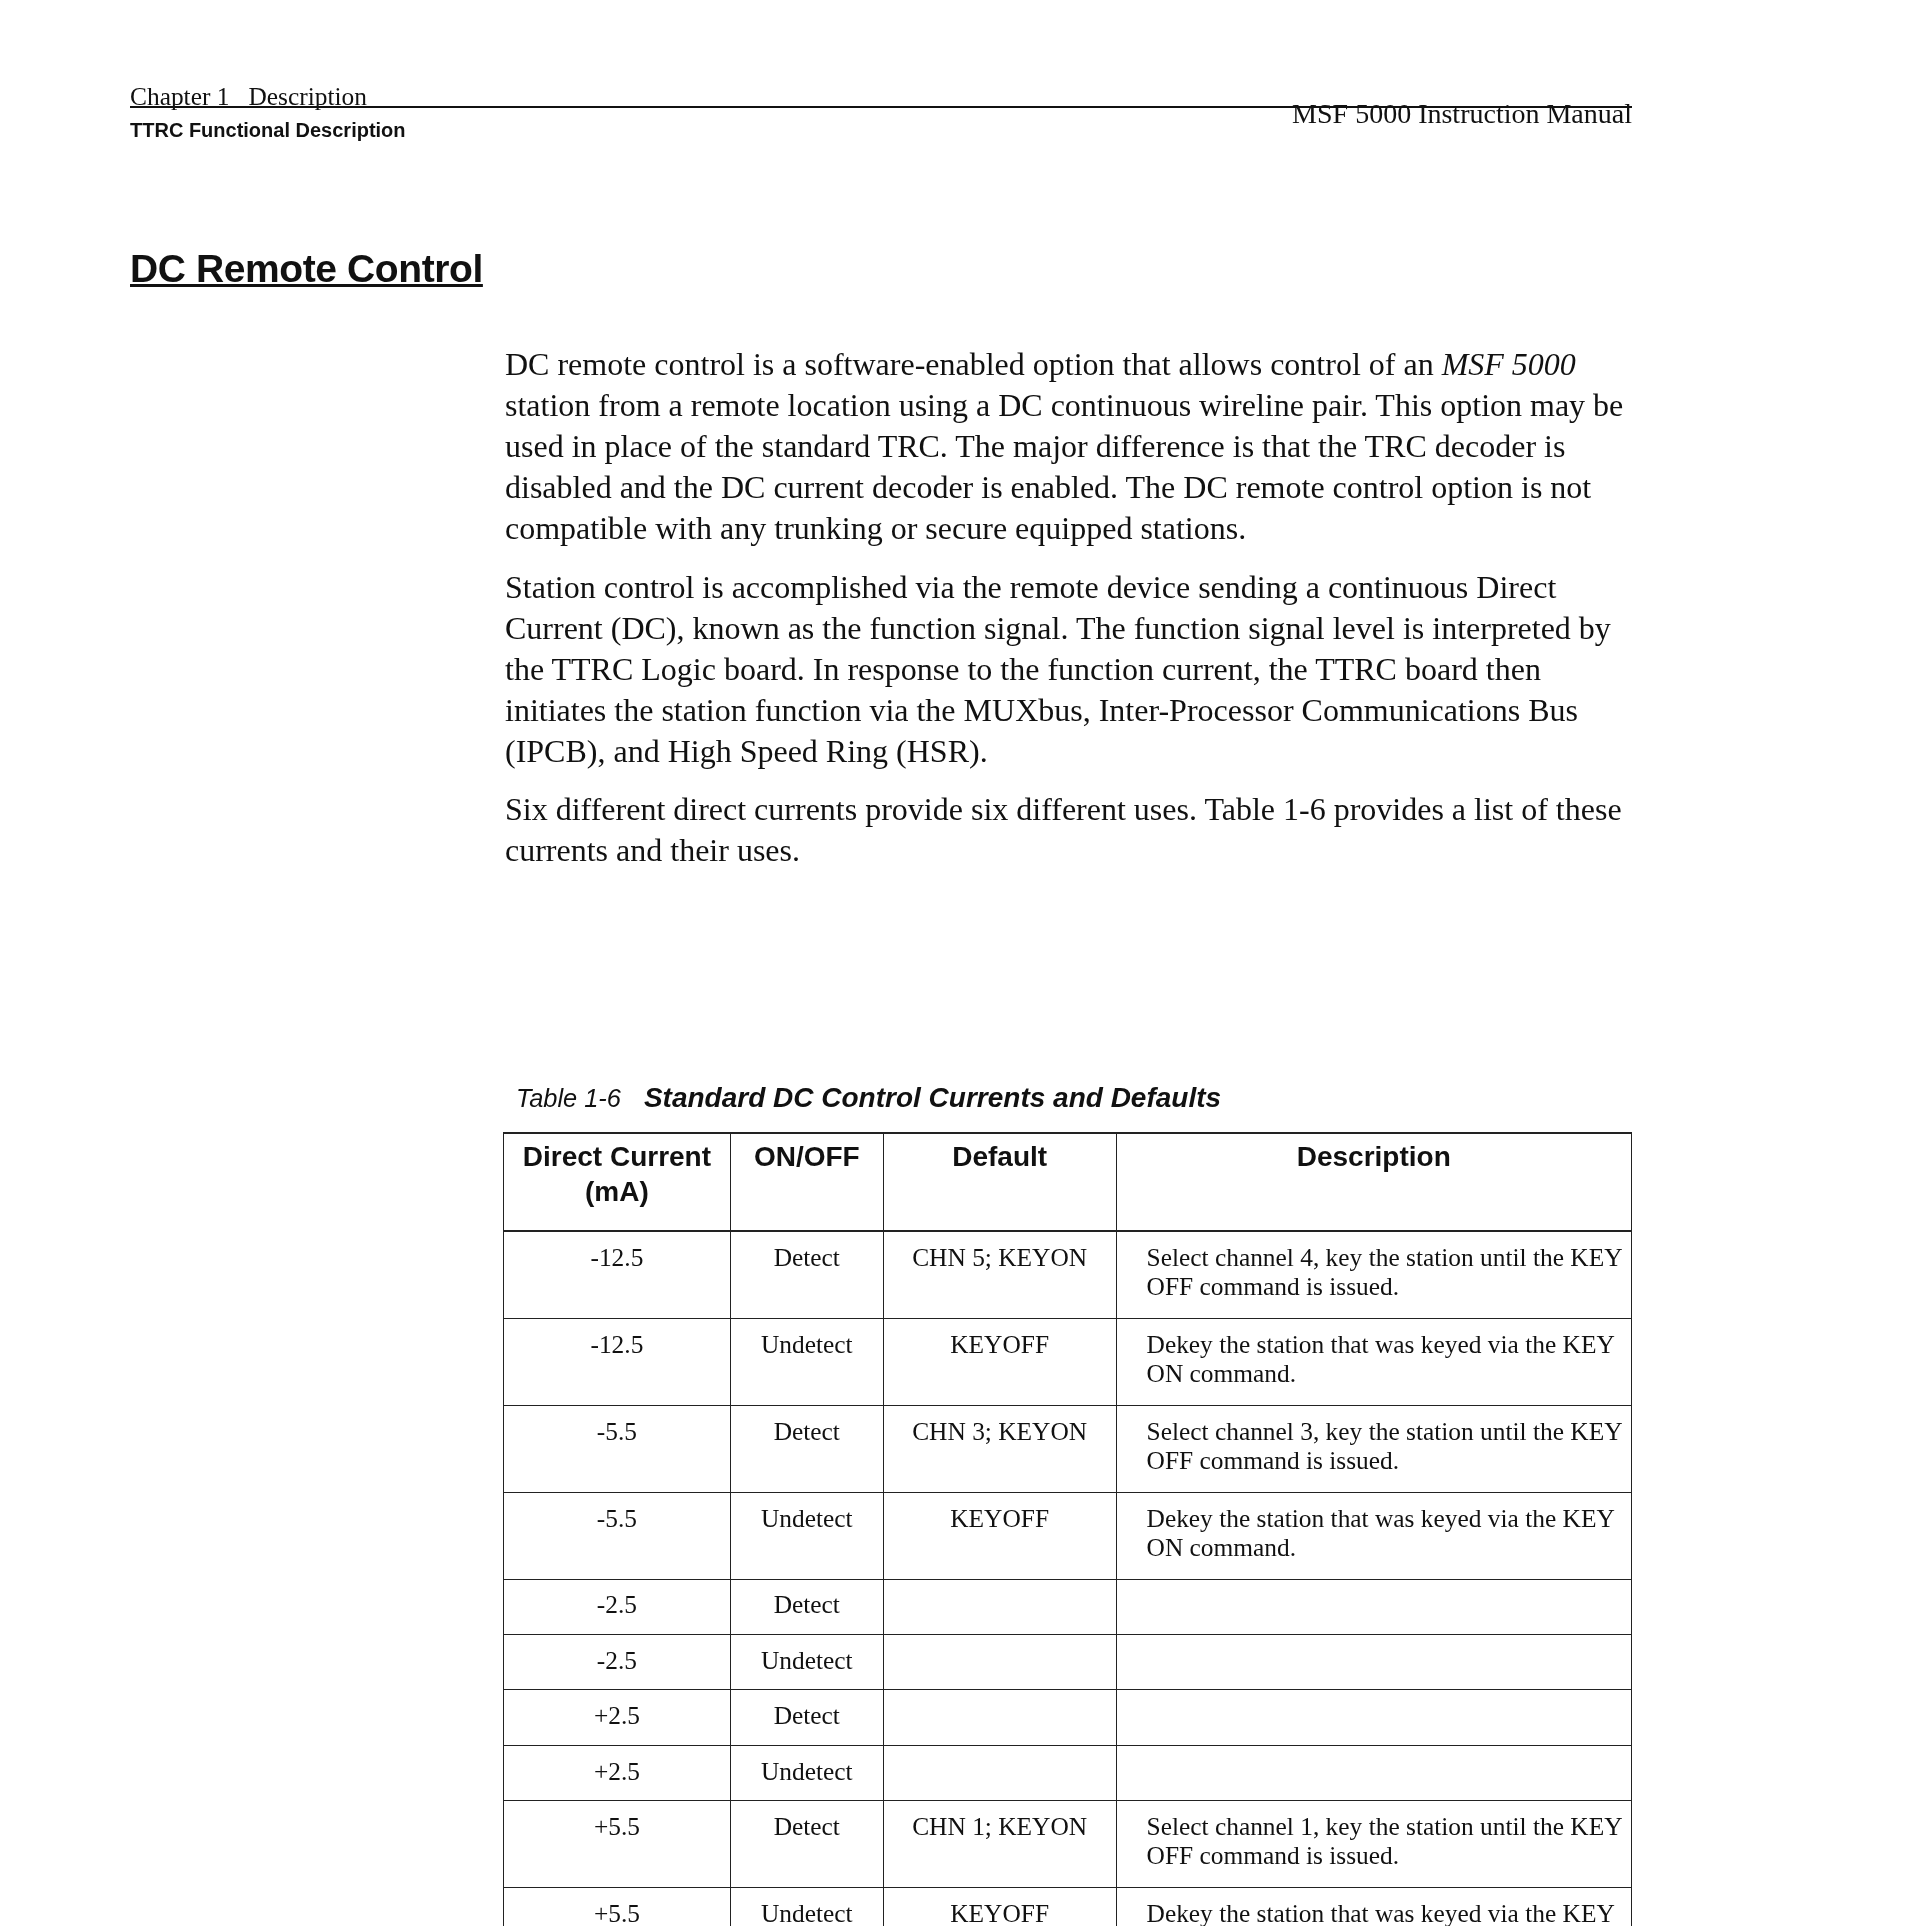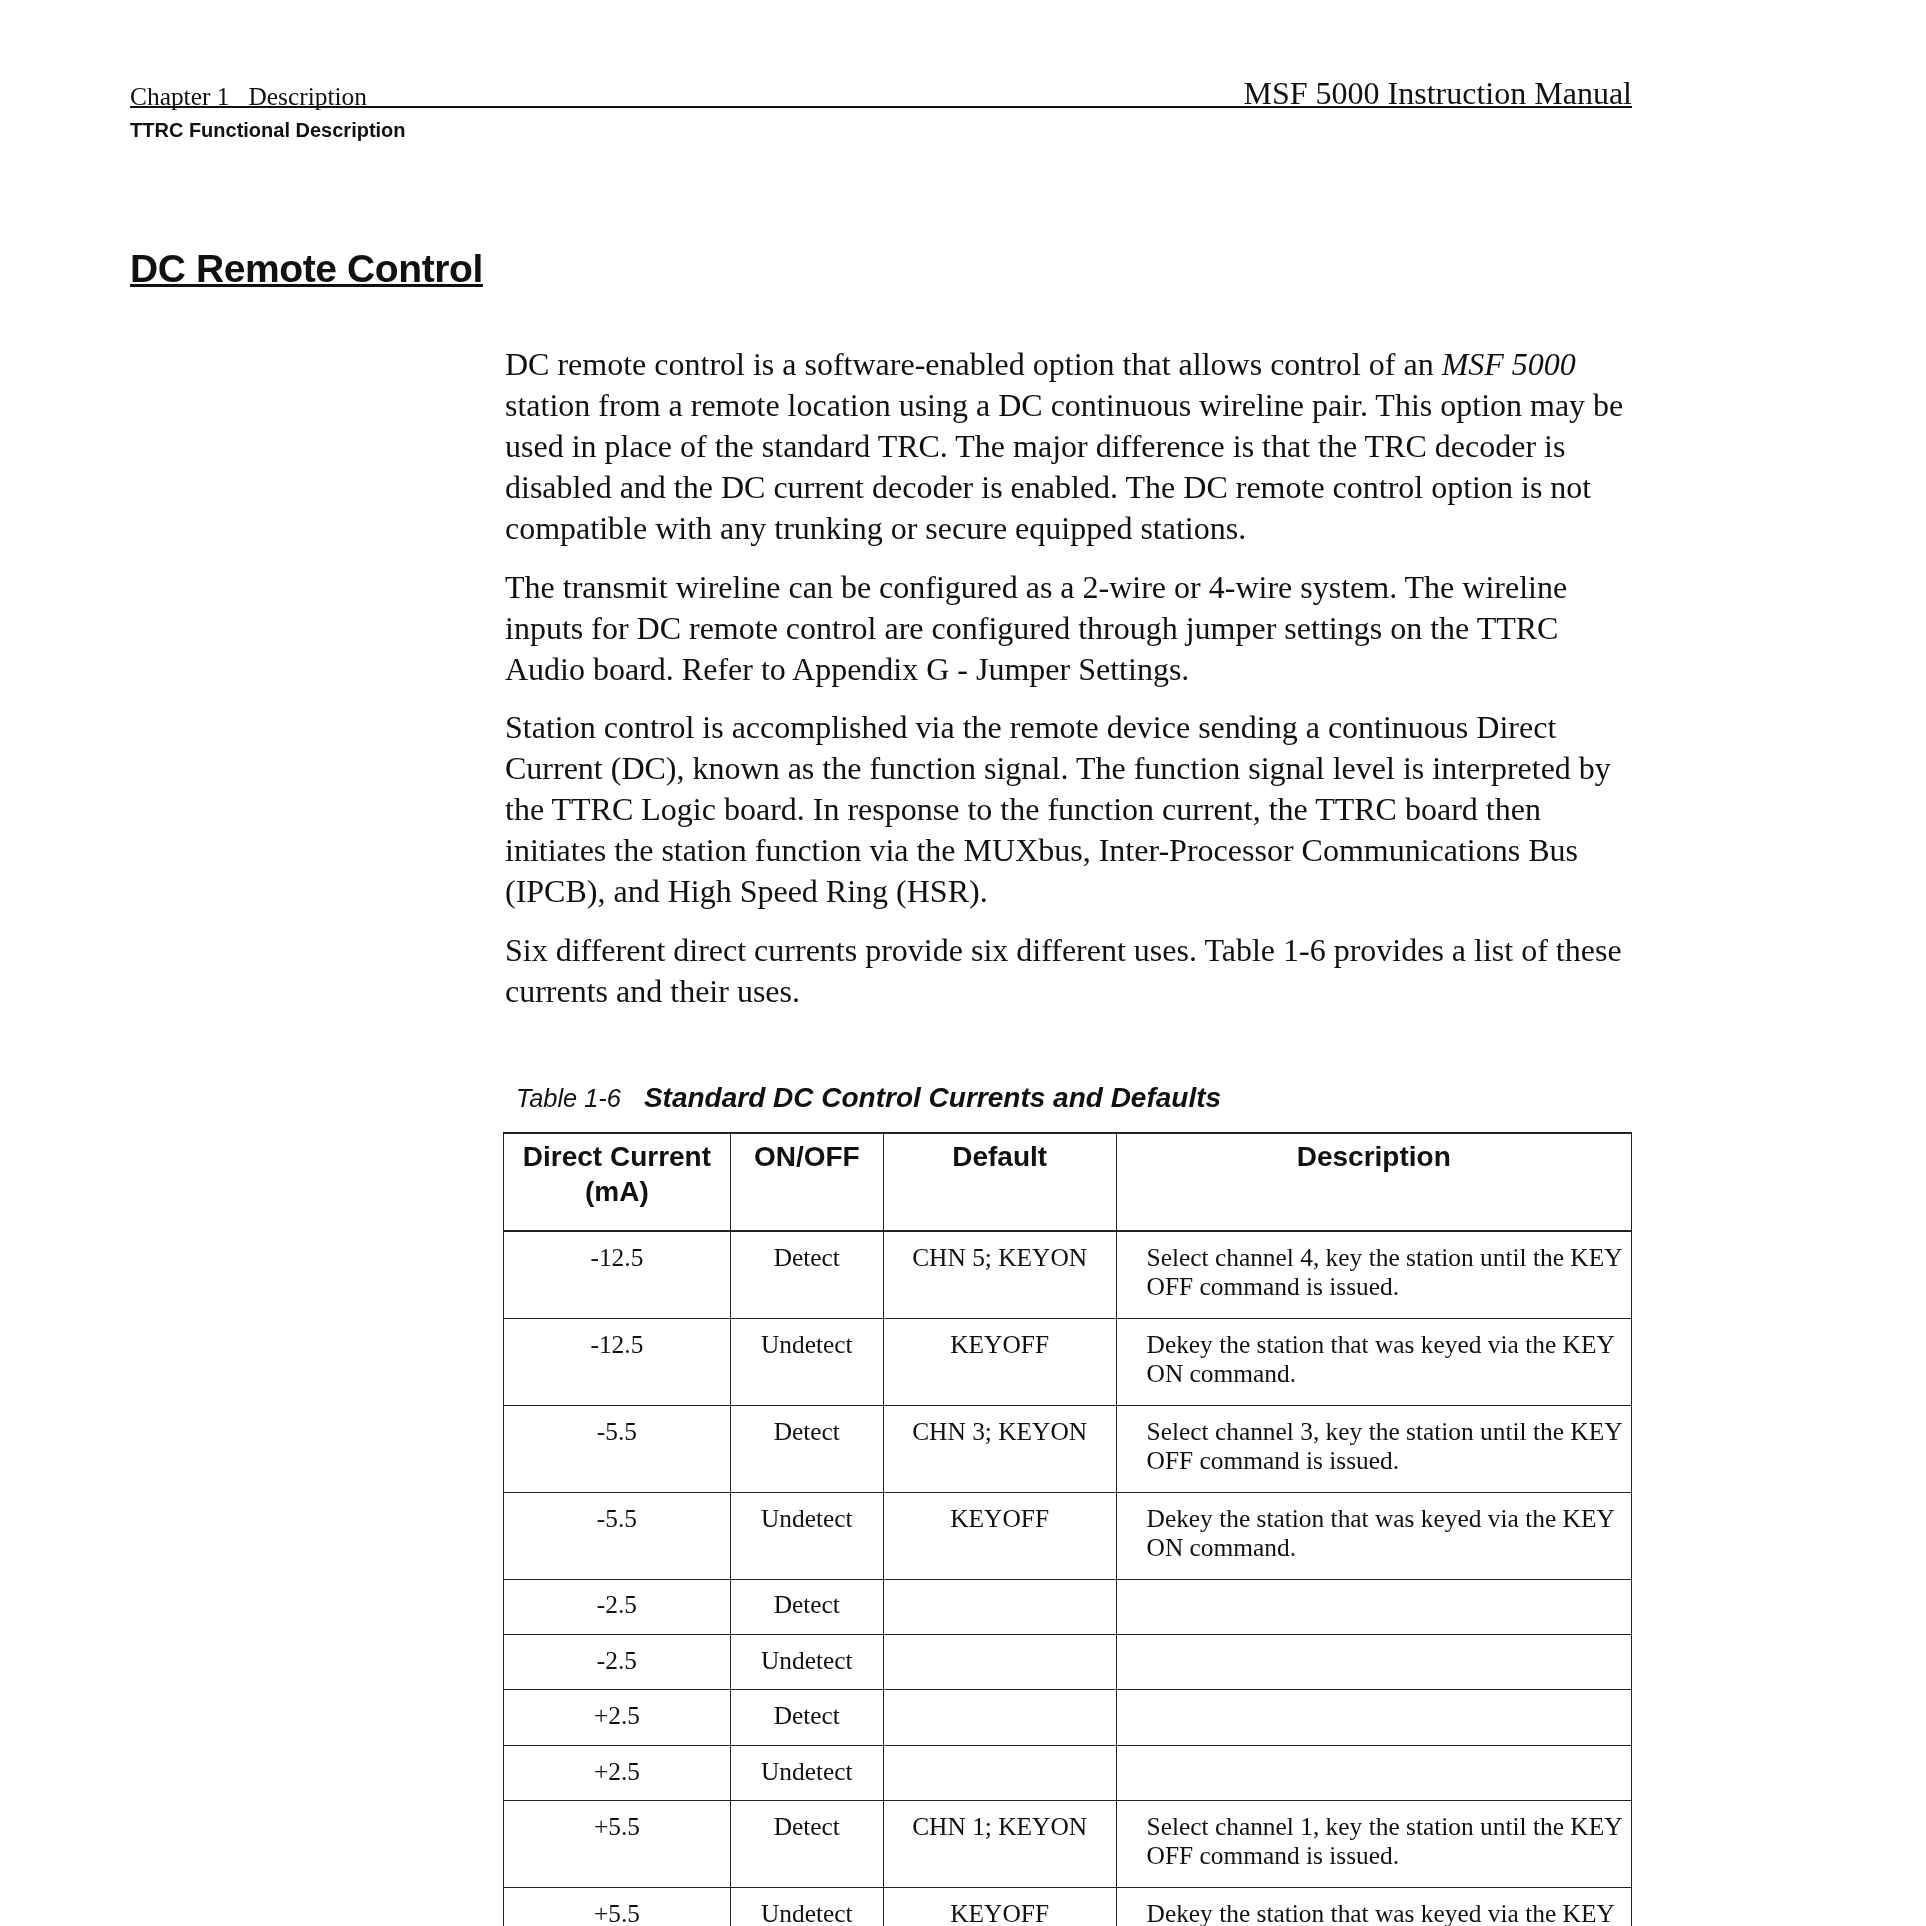--- a/index.html
+++ b/index.html
@@ -2,21 +2,21 @@
 <html style="font-size:6.2px"><head>
 <meta charset="utf-8">
 <style>
   html, body { margin: 0; padding: 0; background: #ffffff; }
   body { width: 1940px; height: 2554px; position: relative; overflow: hidden; color: #111; }
   .serif { font-family: "Liberation Serif", "DejaVu Serif", serif; margin-top: 24px; }
   .sans { font-family: "Liberation Sans", "DejaVu Sans", sans-serif; }
 
   .hdr-left { position: absolute; left: 130px; top: 58px; font-size: 25.4px; }
   .hdr-left .gap { display: inline-block; width: 19px; }
-  .hdr-right { position: absolute; right: 308px; top: 51px; font-size: 32px; }
+  .hdr-right { position: absolute; right: 308px; top: 74px; font-size: 28px; }
   .hdr-rule { position: absolute; left: 130px; top: 106px; width: 1502px; height: 1.9px; background: #111; }
   .section-tag { position: absolute; left: 130px; top: 119px; font-size: 20px; font-weight: bold; }
 
   .h1 { position: absolute; left: 130px; top: 247px; font-size: 39px; font-weight: bold; letter-spacing: -0.4px; text-decoration: underline; }
 
   .body { position: absolute; left: 505px; top: 320px; width: 1136px; font-size: 32px; line-height: 41px; }
   .body p { margin: 0 0 17.7px 0; }
   .body em { font-style: italic; }
 
   .caption { position: absolute; left: 516px; top: 1082px; font-size: 25.4px; }
@@ -39,21 +39,20 @@
   <span>Chapter 1</span><span class="gap"></span><span>Description</span>
 </div>
 <div class="hdr-right serif">MSF 5000 Instruction Manual</div>
 <div class="hdr-rule"></div>
 <div class="section-tag sans">TTRC Functional Description</div>
 
 <h1 class="h1 sans" style="margin:0">DC Remote Control</h1>
 
 <div class="body serif">
   <p><span>DC remote control is a software-enabled option that allows control of an </span><em>MSF 5000</em><span> station from a remote location using a DC continuous wireline pair. This option may be used in place of the standard TRC. The major difference is that the TRC decoder is disabled and the DC current decoder is enabled. The DC remote control option is not compatible with any trunking or secure equipped stations.</span></p>
-  <p>The transmit wireline can be configured as a 2-wire or 4-wire system. The wireline inputs for DC remote control are configured through jumper settings on the TTRC Audio board. Refer to Appendix G - Jumper Settings.</p>
   <p>Station control is accomplished via the remote device sending a continuous Direct Current (DC), known as the function signal. The function signal level is interpreted by the TTRC Logic board. In response to the function current, the TTRC board then initiates the station function via the MUXbus, Inter-Processor Communications Bus (IPCB), and High Speed Ring (HSR).</p>
   <p>Six different direct currents provide six different uses. Table 1-6 provides a list of these currents and their uses.</p>
 </div>
 
 <div class="caption sans">
   <span class="lbl">Table 1-6</span><span class="ttl">Standard DC Control Currents and Defaults</span>
 </div>
 
 <table class="dc">
   <colgroup>

